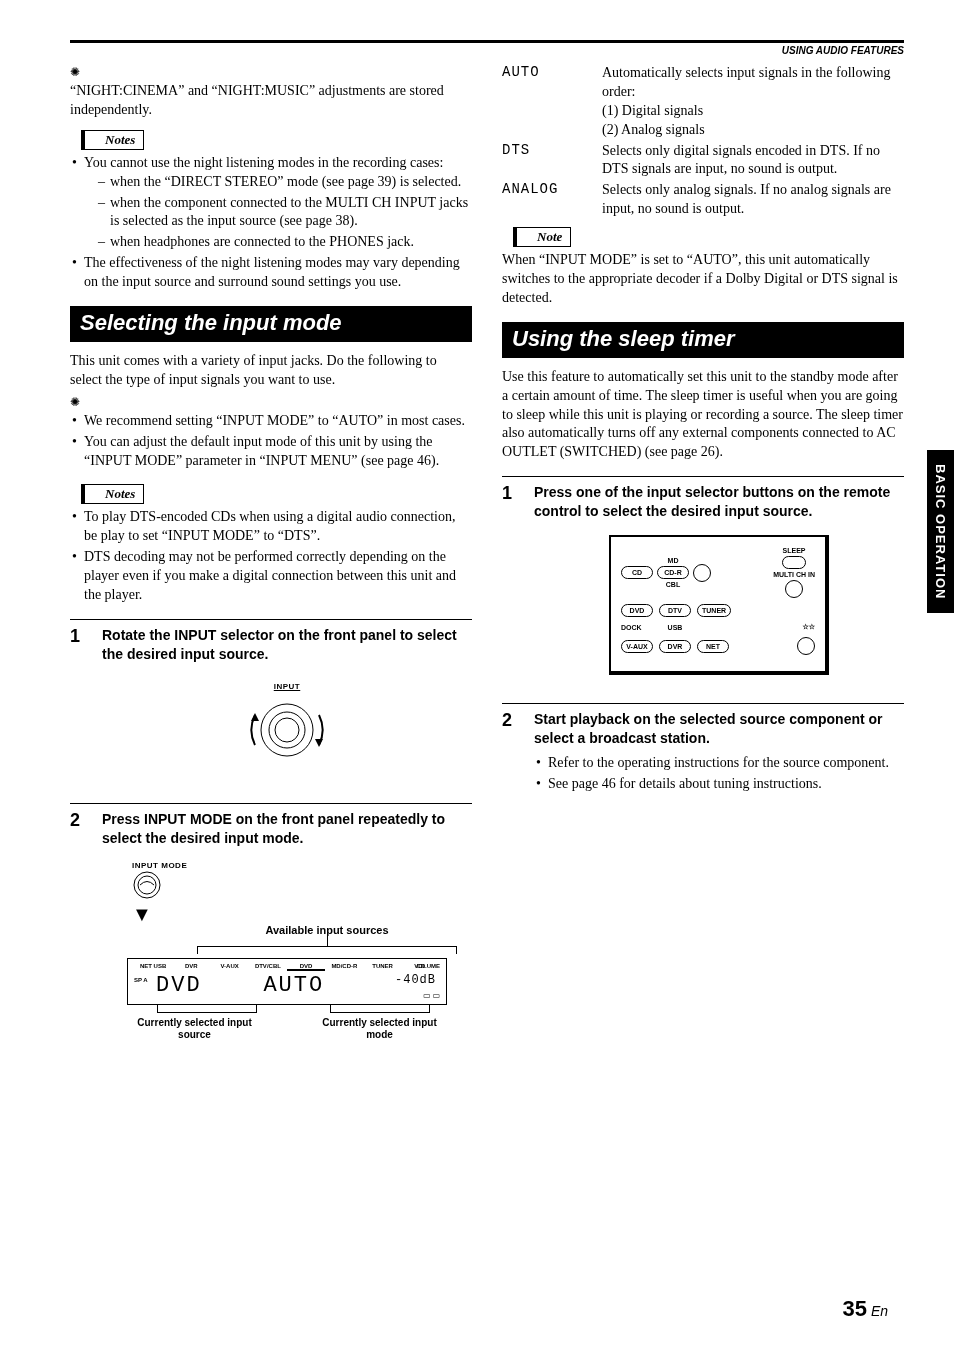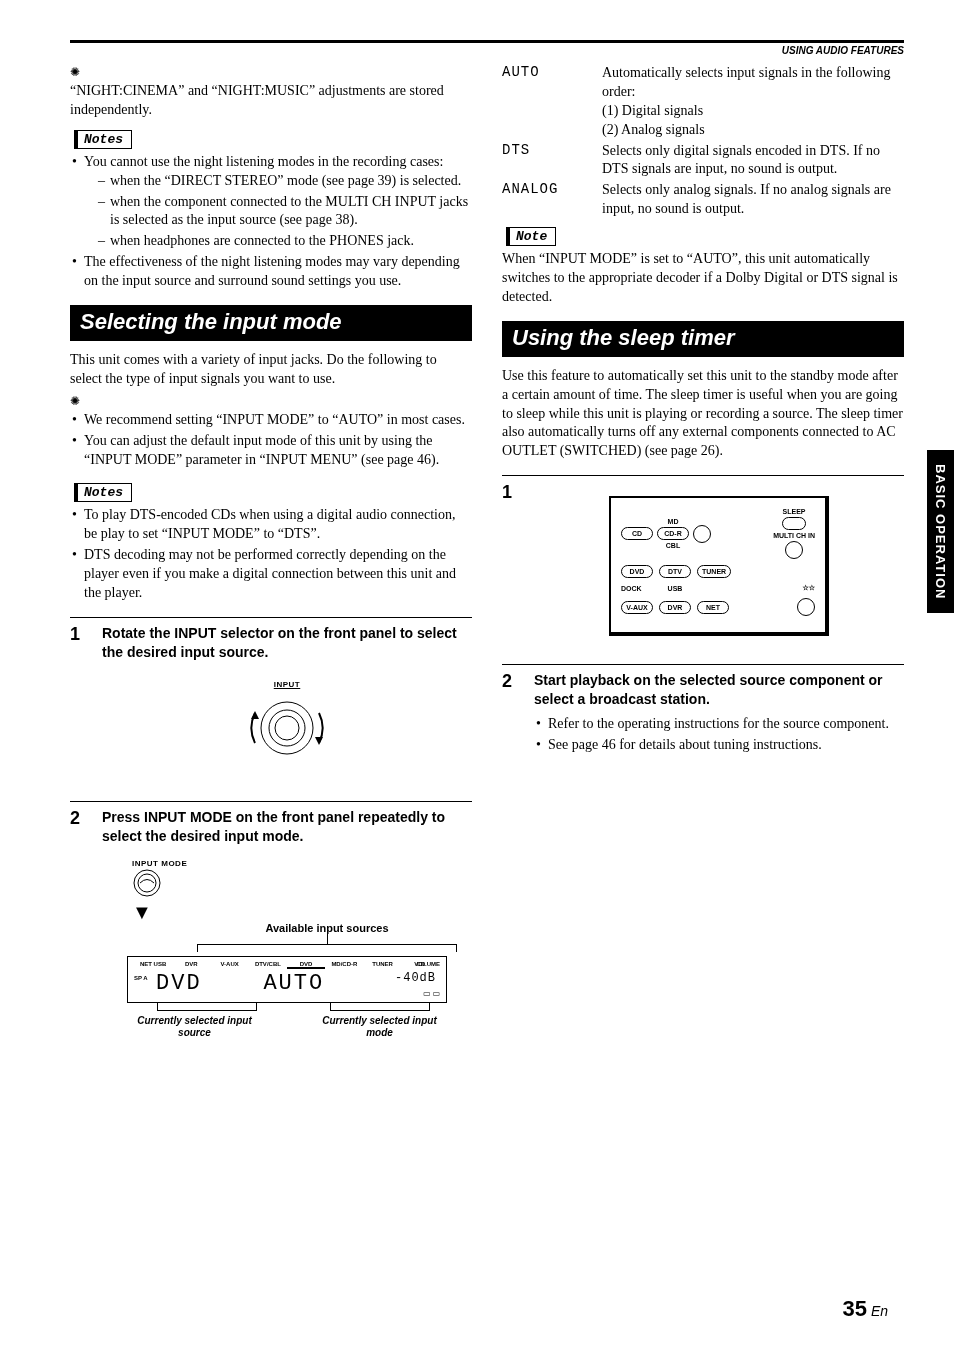--- a/index.html
+++ b/index.html
@@ -22,28 +22,28 @@
     text-align: right;
     margin-bottom: 8px;
   }
   .columns { display: flex; gap: 30px; }
   .col { flex: 1; min-width: 0; }
   .tip-icon::before { content: "✺"; font-size: 12px; }
   .tip-icon { margin-bottom: 2px; }
   p { margin-bottom: 4px; line-height: 1.35; }
   .notes-label {
     display: inline-block;
-    font-family: Liberation Mono, monospace;
+    font-family: Liberation Serif, serif;
     font-style: italic;
     font-weight: bold;
     font-size: 13px;
     border: 1px solid #000;
     border-left: 4px solid #000;
-    padding: 1px 8px 1px 6px;
-    margin: 6px 0 4px 4px;
+    padding: 1px 8px 1px 20px;
+    margin: 6px 0 4px 11px;
   }
   ul.bul { list-style: none; padding-left: 0; margin-bottom: 8px; }
   ul.bul > li { position: relative; padding-left: 14px; line-height: 1.35; margin-bottom: 2px; }
   ul.bul > li::before { content: "•"; position: absolute; left: 2px; }
   ul.dash { list-style: none; padding-left: 14px; }
   ul.dash > li { position: relative; padding-left: 12px; line-height: 1.35; margin-bottom: 2px; }
   ul.dash > li::before { content: "–"; position: absolute; left: 0; }
 
   .section-head {
     background: #000;
@@ -83,21 +83,21 @@
   .vol-lbl { font-family: Arial,sans-serif; font-size:6px; font-weight:bold; position:absolute; top:4px; right:6px; }
   .seg { font-family: "Courier New", monospace; font-size:22px; letter-spacing:2px; display:flex; align-items:center; justify-content:space-between; padding: 2px 4px 0 22px;}
   .seg-right { font-size:12px; letter-spacing:1px; position:absolute; right:10px; top:14px; font-family:"Courier New",monospace;}
   .pcm-ic { font-size:8px; position:absolute; right:6px; bottom:4px; }
 
   .bracket-top { border-left:1px solid #000; border-right:1px solid #000; border-top:1px solid #000; height:8px; margin:0 auto; }
   .bracket-bot { border-left:1px solid #000; border-right:1px solid #000; border-bottom:1px solid #000; height:8px; margin:0 auto; position:relative;}
   .vline { width:1px; background:#000; height:10px; margin:0 auto; }
 
   .cur-labels { display:flex; justify-content:space-around; margin-top:4px; }
-  .cur-lbl { font-family: Arial,sans-serif; font-weight:bold; font-size:10px; text-align:center; line-height:1.2; width:140px;font-style:italic;}
+  .cur-lbl { font-family: Arial,sans-serif; font-weight:bold; font-size:10px; text-align:center; line-height:1.2; width:140px;}
 
   
   .mode-table { width:100%; }
   .mode-row { display:flex; gap:20px; margin-bottom: 2px; }
   .mode-key { font-family: "Courier New", monospace; font-size:14px; letter-spacing:1px; width:80px; flex-shrink:0; text-transform:uppercase; }
   .mode-desc { flex:1; line-height:1.35; }
 
   .remote-box { border:2px solid #000; border-right:4px solid #000; border-bottom:4px solid #000; width:220px; margin:14px auto; padding:10px; position:relative; }
   .r-row { display:flex; align-items:center; gap:6px; margin-bottom:6px; }
   .r-btn { border:1px solid #000; border-radius:10px; font-family:Arial,sans-serif; font-size:7px; font-weight:bold; padding:2px 4px; min-width:32px; text-align:center; }
@@ -269,20 +269,21 @@
 
     <div class="notes-label">Note</div>
     <p>When “INPUT MODE” is set to “AUTO”, this unit automatically switches to the appropriate decoder if a Dolby Digital or DTS signal is detected.</p>
 
     <div class="section-head">Using the sleep timer</div>
     <p>Use this feature to automatically set this unit to the standby mode after a certain amount of time. The sleep timer is useful when you are going to sleep while this unit is playing or recording a source. The sleep timer also automatically turns off any external components connected to AC OUTLET (SWITCHED) (see page 26).</p>
 
     <div class="step-row">
       <div class="step-num">1</div>
       <div class="step-body">
+        <div class="step-title">Press one of the input selector buttons on the remote control to select the desired input source.</div>
 
         <div class="remote-box">
           <div class="r-row">
             <div class="r-col" style="flex:1; align-items:flex-start;">
               <div style="display:flex; gap:4px; align-items:center;">
                 <div class="r-btn">CD</div>
                 <div class="r-col">
                   <div class="r-lbl">MD</div>
                   <div class="r-btn">CD-R</div>
                   <div class="r-lbl">CBL</div>

